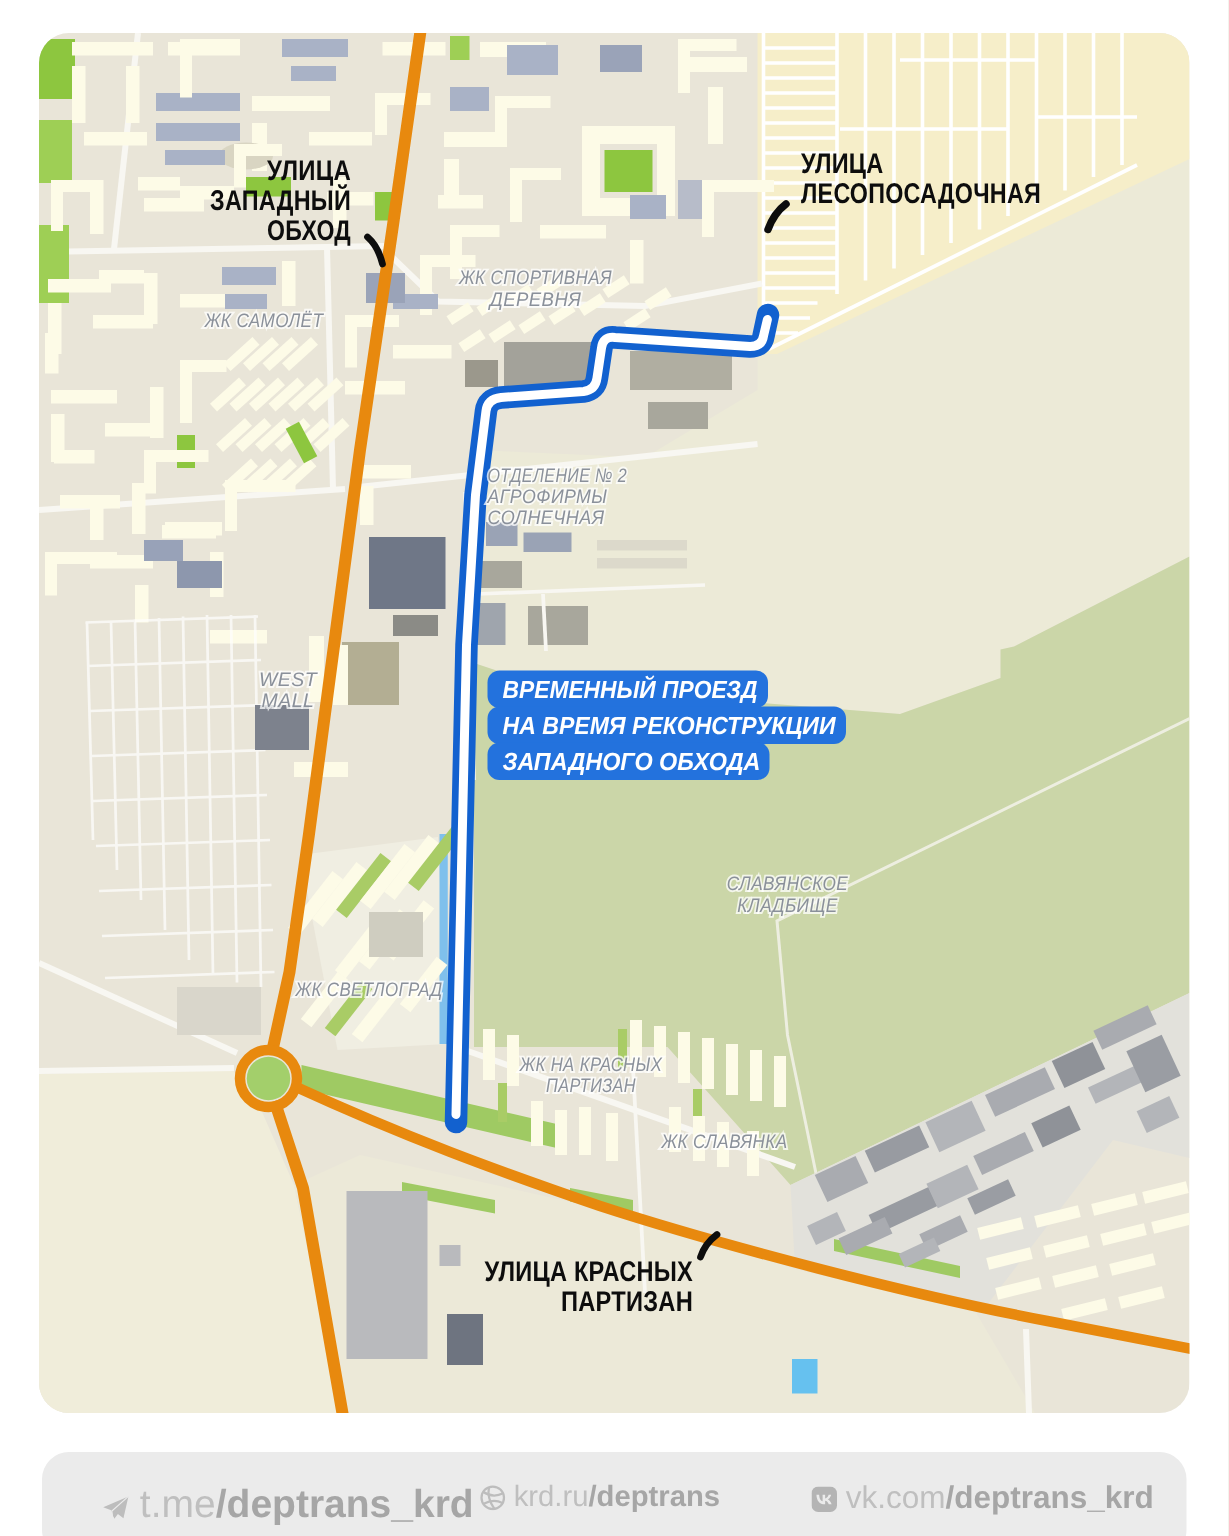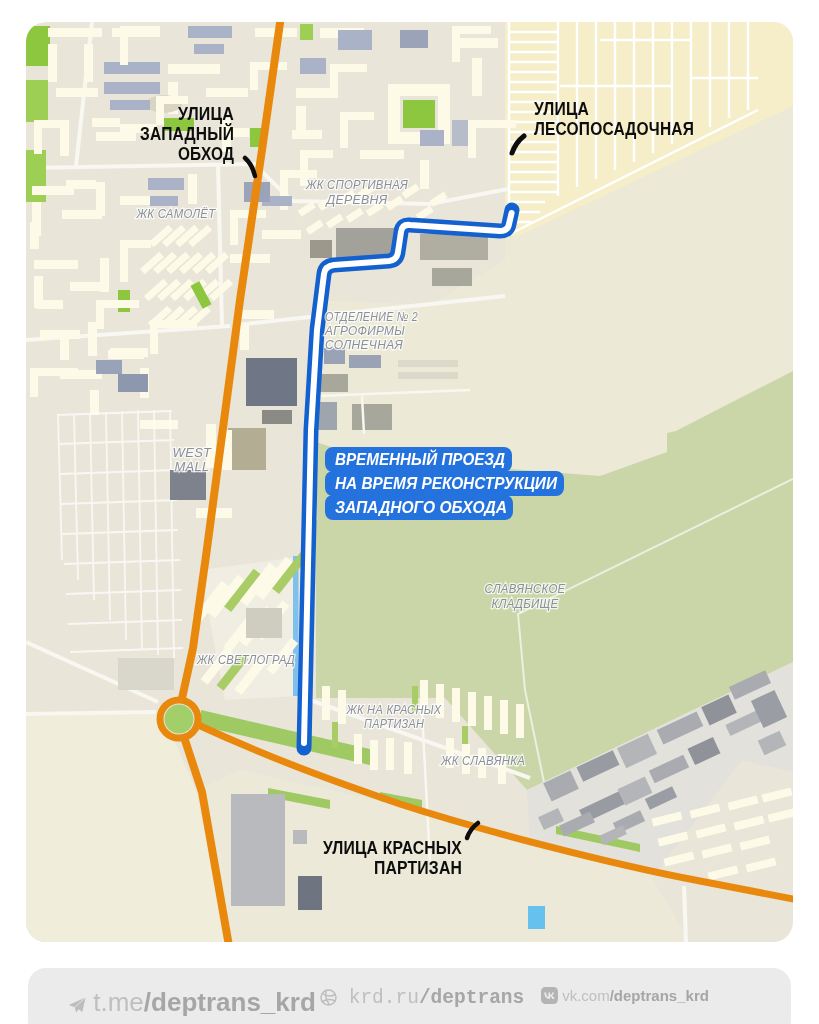--- a/index.html
+++ b/index.html
@@ -497,32 +497,32 @@
 <div class="abs" style="left:28px;top:968px;width:763px;height:70px;background:#ebebeb;border-radius:18px;">
 
   <div class="abs" style="left:40px;top:19px;font-size:26px;color:#bfbfbf;white-space:nowrap;">
     <svg width="18" height="16" viewBox="0 0 18 16" style="vertical-align:-2px">
         <path d="M17.6 0.6 L0.8 7.9 L6.1 9.9 L8.1 15.6 L10.6 12.3 L14.3 15.1 Z" fill="#bdbdbd"></path>
         <path d="M17.6 0.6 L6.6 10.4 L6.9 14.2 L8.1 15.6" fill="none" stroke="#ebebeb" stroke-width="0.8"></path>
       </svg>
     <span>t.me</span><b style="color:#a6a6a6">/deptrans_krd</b>
   </div>
 
-  <div class="abs" style="left:292px;top:19px;font-size:19.5px;color:#bfbfbf;white-space:nowrap;font-family:Liberation Mono, monospace;">
+  <div class="abs" style="left:292px;top:19px;font-size:19.5px;color:#bfbfbf;white-space:nowrap;">
     <svg width="17" height="17" viewBox="0 0 17 17" style="vertical-align:-3px">
         <g fill="none" stroke="#bdbdbd" stroke-width="1.5">
           <circle cx="8.5" cy="8.5" r="7.5"></circle>
           <path d="M2 4.5 Q8.5 9 15.5 5.5"></path>
           <path d="M2.5 12.5 Q9 9 15 12"></path>
           <path d="M6 1.5 Q4.5 8.5 9.5 15.8"></path>
         </g>
       </svg>
     <span>krd.ru</span><b style="color:#a6a6a6">/deptrans</b>
   </div>
 
-  <div class="abs" style="left:513px;top:19px;font-size:15px;color:#bfbfbf;white-space:nowrap;">
+  <div class="abs" style="left:513px;top:19px;font-size:21px;color:#bfbfbf;white-space:nowrap;">
     <svg width="17" height="17" viewBox="0 0 17 17" style="vertical-align:-3px">
         <rect x="0" y="0" width="17" height="17" rx="4.5" fill="#b4b4b4"></rect>
         <path d="M8.9 11.9 C5.4 11.9 3.4 9.5 3.3 5.5 L5.1 5.5 C5.2 8.4 6.4 9.6 7.4 9.9 L7.4 5.5 L9.1 5.5 L9.1 8 C10.1 7.9 11.1 6.8 11.4 5.5 L13.1 5.5 C12.8 7 11.7 8.1 10.9 8.6 C11.7 9 12.9 9.9 13.4 11.9 L11.5 11.9 C11.1 10.6 10.1 9.6 9.1 9.5 L9.1 11.9 Z" fill="#ebebeb"></path>
       </svg>
     <span>vk.com</span><b style="color:#a6a6a6">/deptrans_krd</b>
   </div>
 </div>
 
 </body></html>

